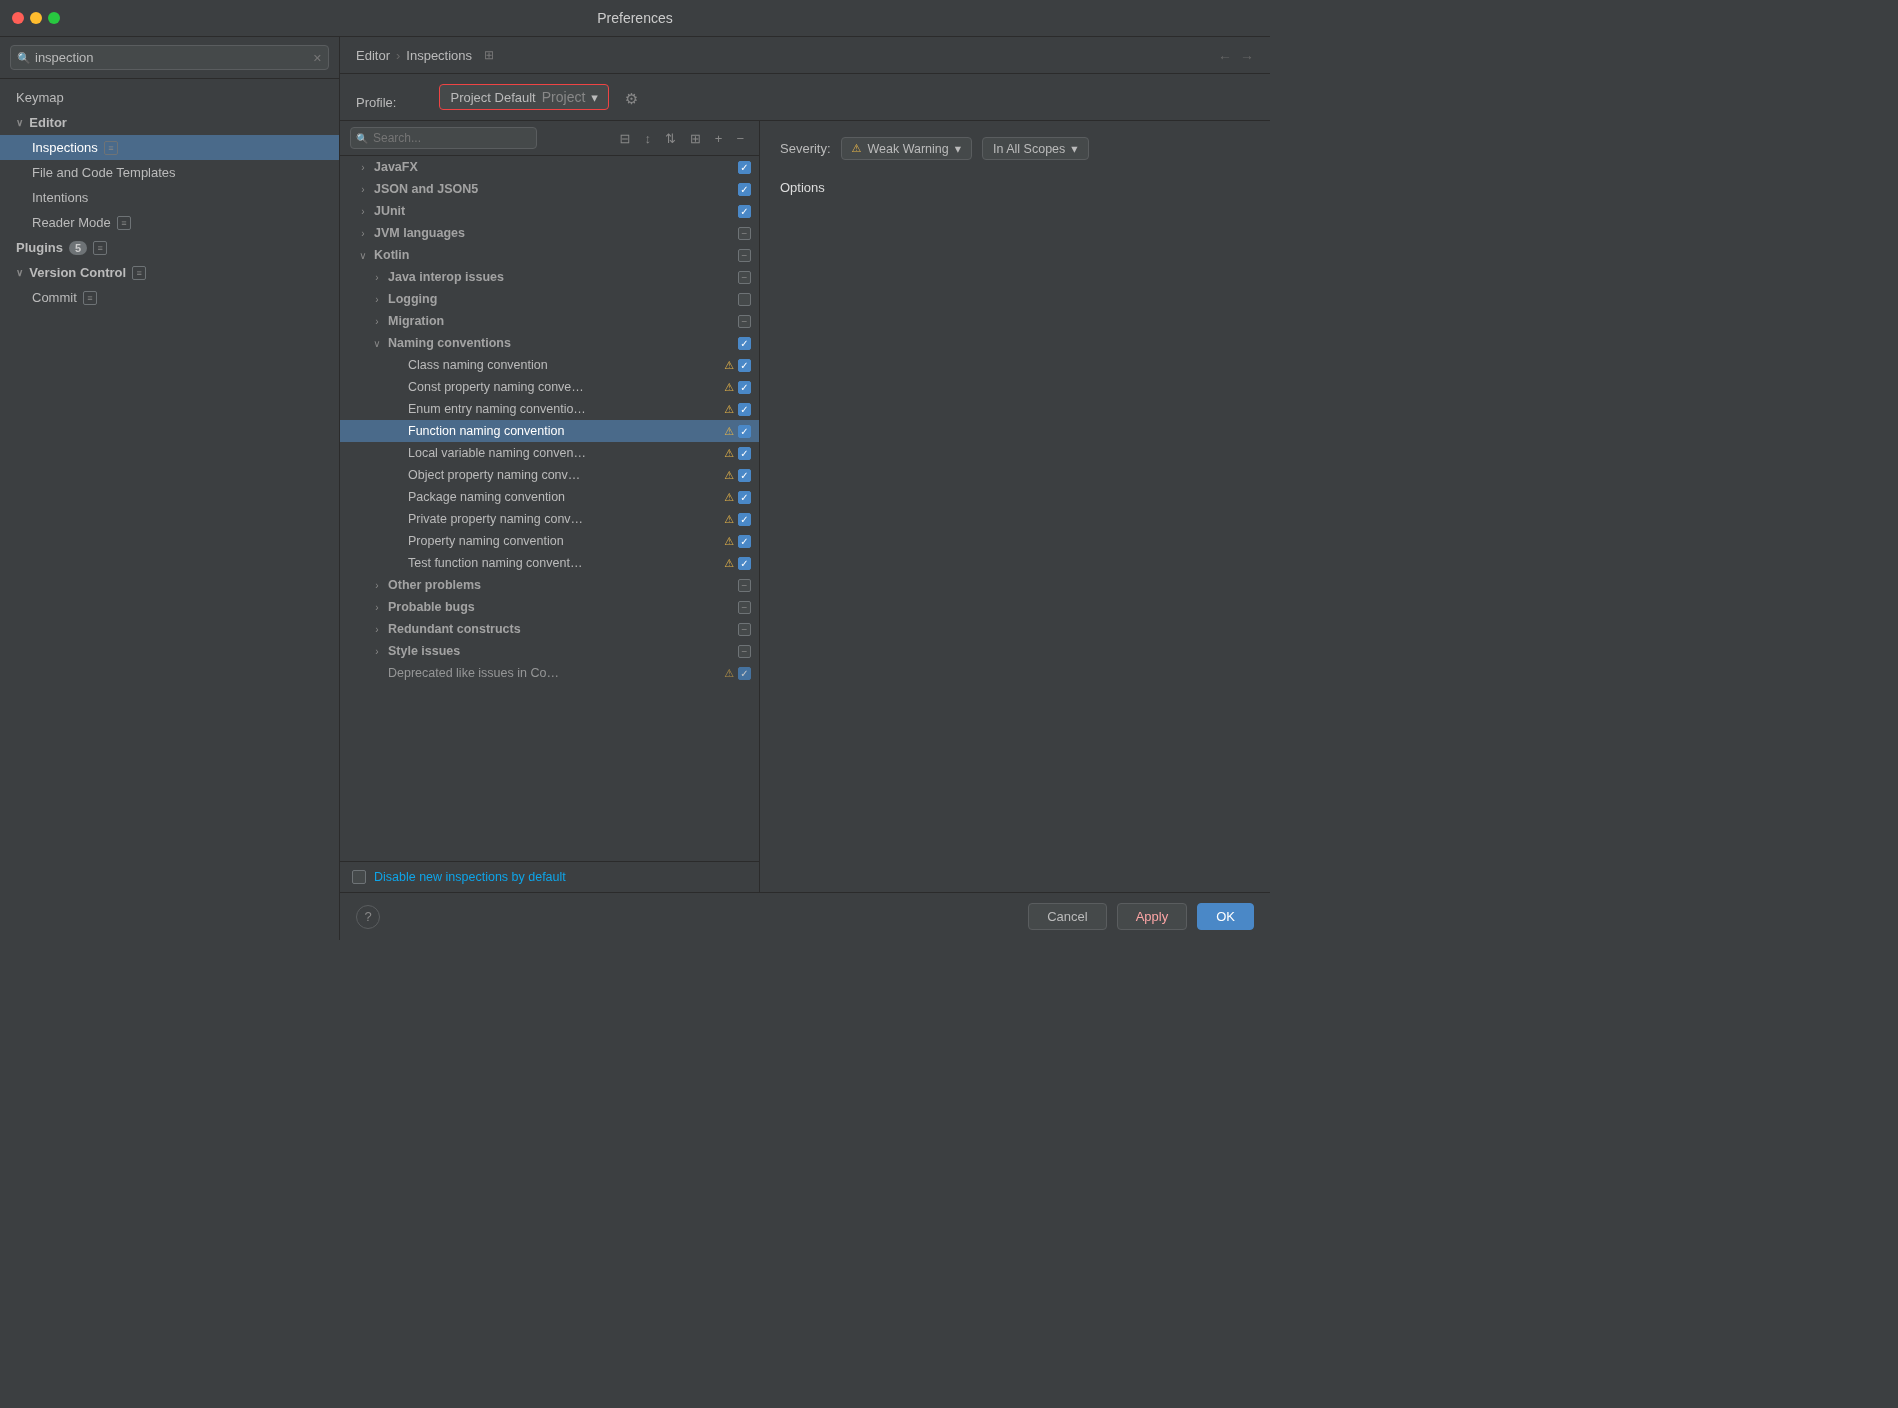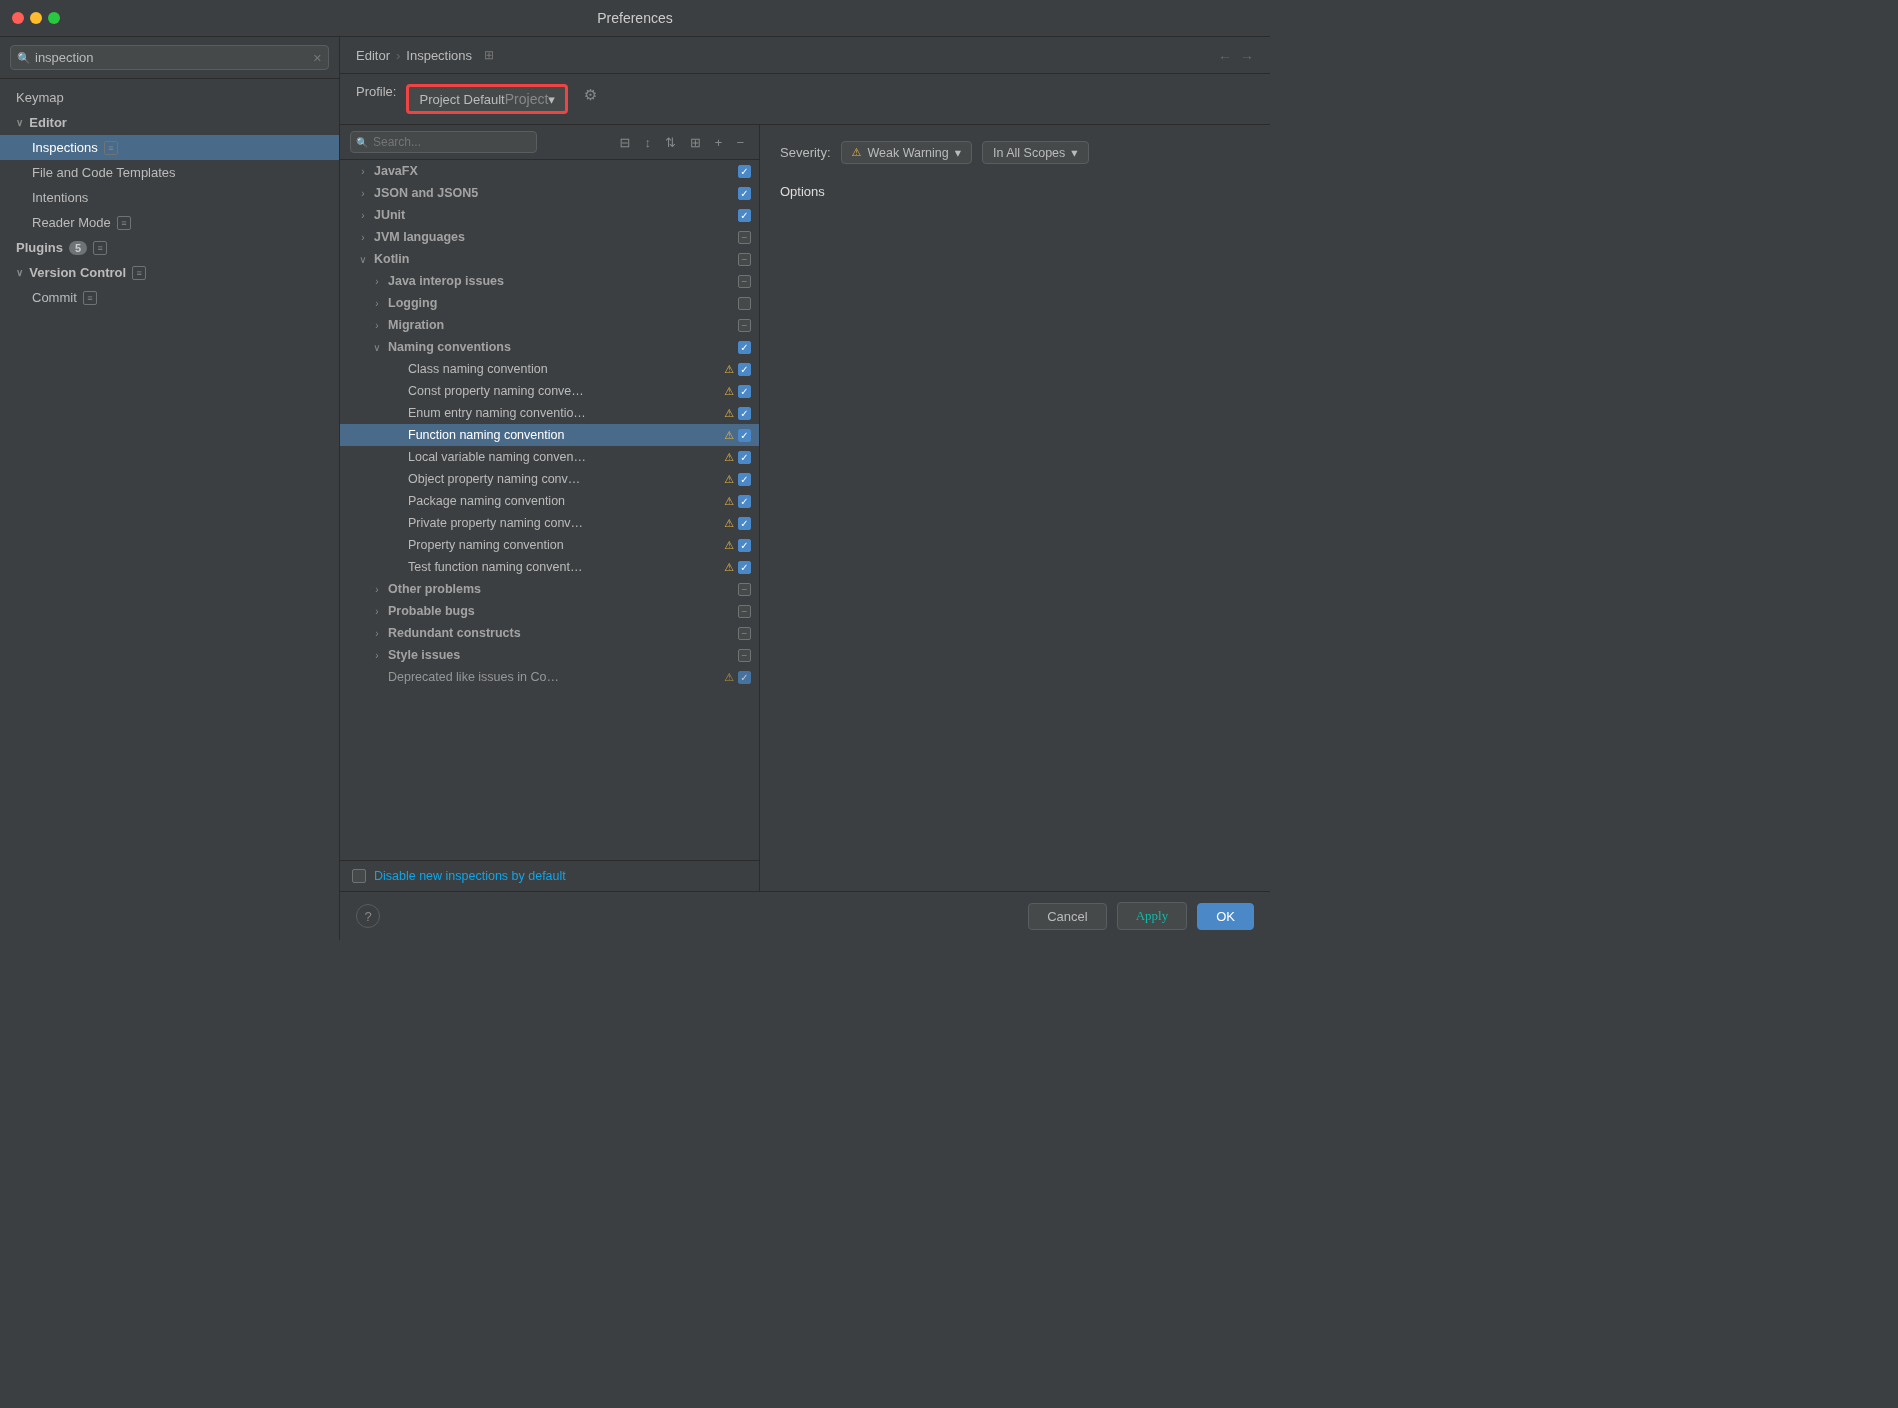--- a/index.html
+++ b/index.html
@@ -175,35 +175,37 @@
     }
     .panel-body {
       flex: 1;
       display: flex;
       flex-direction: column;
       overflow: hidden;
     }
     .profile-bar {
       padding: 10px 16px;
       display: flex;
-      align-items: flex-start;
+      align-items: flex-end;
       gap: 10px;
       border-bottom: 1px solid #2b2b2b;
     }
     .profile-label { color: #bbb; font-size: 13px; }
     .profile-dropdown {
       background: #45494a;
-      border: 3px solid #ef4444;
+      border: 1px solid #ef4444;
       border-radius: 4px;
       padding: 4px 10px;
       color: #bbb;
       font-size: 13px;
       display: flex;
       align-items: center;
-      cursor: pointer;
+      gap: 6px;
+      cursor: pointer;
+      margin-left: 33px;
     }
     .profile-dropdown .proj-tag {
       font-size: 14px;
       color: #888;
     }
     .gear-btn {
       background: transparent;
       border: none;
       color: #888;
       font-size: 15px;
@@ -425,21 +427,21 @@
     }
     .action-btn {
       background: #45494a;
       border: 1px solid #5a5d5f;
       border-radius: 4px;
       color: #bbb;
       padding: 5px 18px;
       font-size: 13px;
       cursor: pointer;
     }
-    .action-btn.apply { color: #14b8a6; font-family: Liberation Serif, serif; }
+    .action-btn.apply { color: #fca5a5; }
     .action-btn.ok {
       background: #4a88c7;
       border-color: #4a88c7;
       color: #fff;
     }
   </style>
 </head>
 <body>
 
 <div class="title-bar">

